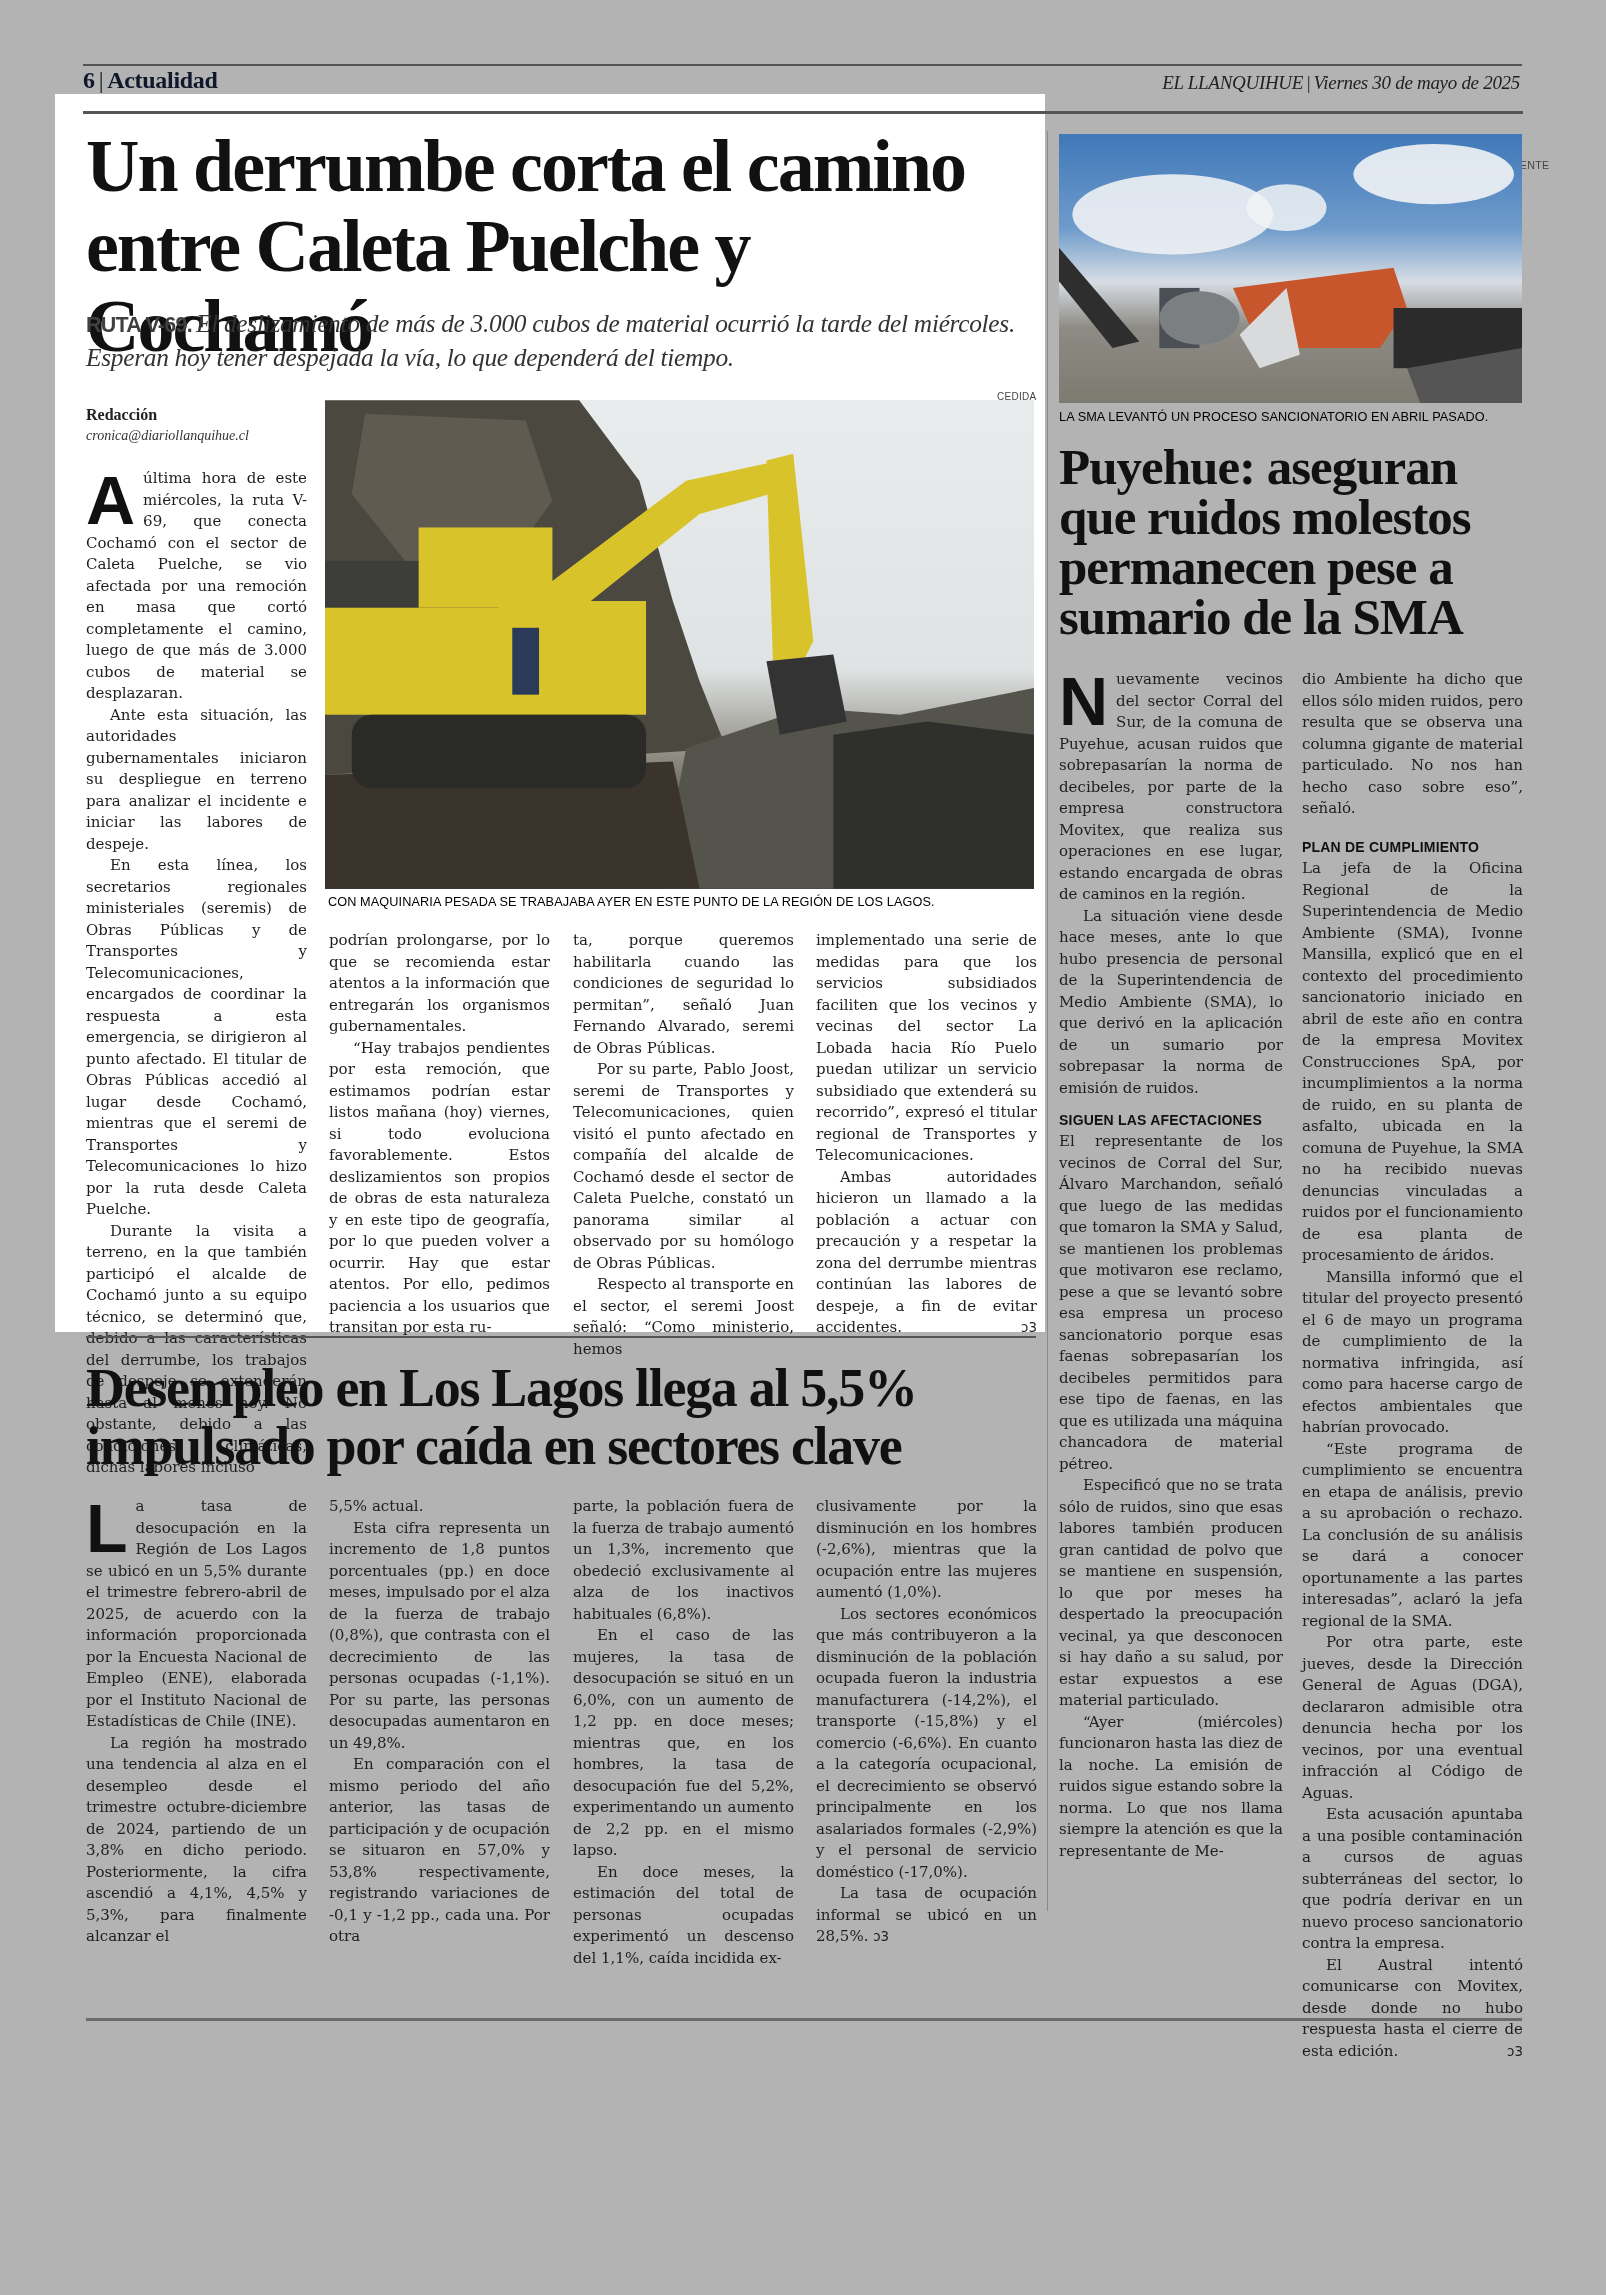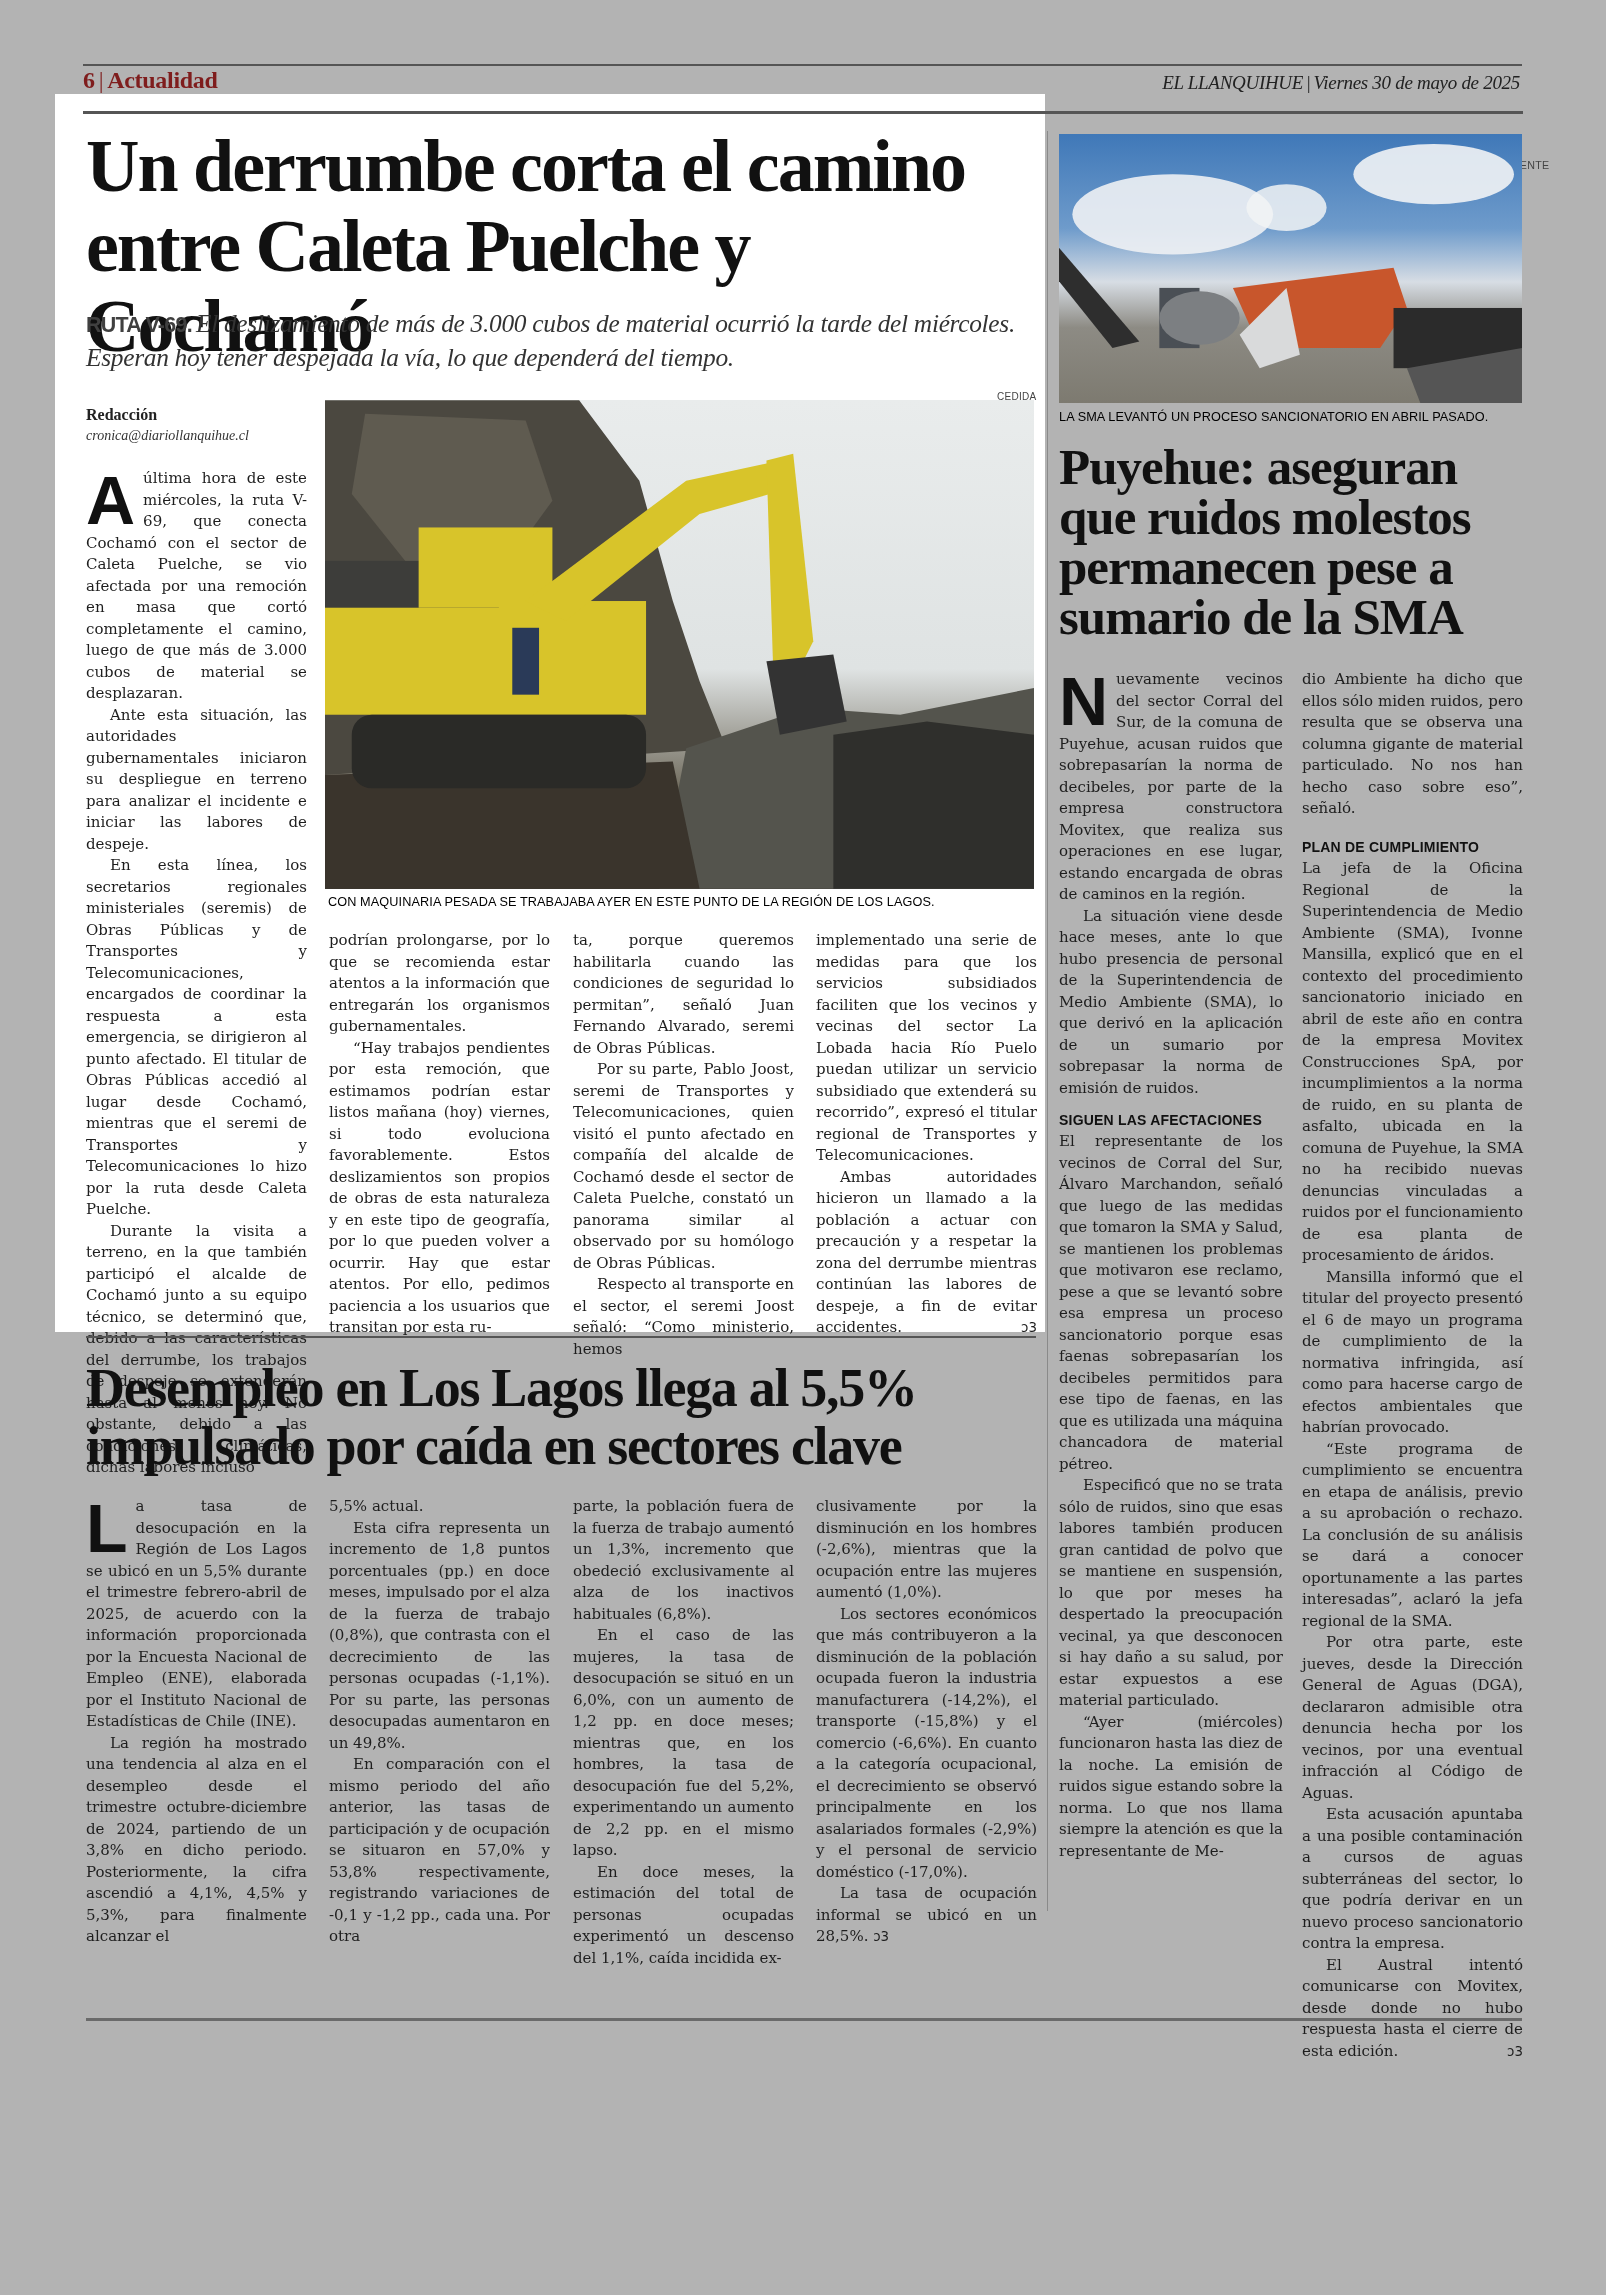--- a/index.html
+++ b/index.html
@@ -3,21 +3,21 @@
 <meta charset="utf-8">
 <style>
   html, body { margin:0; padding:0; }
   body {
     width:1606px; height:2295px; position:relative; overflow:hidden;
     background:#b3b3b3; color:#1a1a1a;
     font-family:"DejaVu Serif", serif;
   }
   .abs { position:absolute; }
   .rule { position:absolute; background:#555; height:2.7px; }
-  .folio { left:83px; top:64px; font-family:"Liberation Serif", serif; font-weight:bold; font-size:24px; color:#7f1d1d; letter-spacing:-0.3px; }
+  .folio { left:83px; top:64px; font-family:"Liberation Serif", serif; font-weight:bold; font-size:24px; color:#0f172a; letter-spacing:-0.3px; }
   .folio .sep { font-weight:normal; margin:0 4px; }
   .paper-date { right:86px; top:70px; font-family:"Liberation Serif", serif; font-size:19px; color:#222; letter-spacing:-0.3px; }
   .paper-date .sep { margin:0 2.7px; }
   .white-card { left:55px; top:94px; width:990px; height:1238px; background:#fff; }
   .hl { font-family:"Liberation Serif", serif; font-weight:bold; color:#111; letter-spacing:-2px; line-height:1.08; margin:0; }
   .hl-main { left:86px; top:127px; width:950px; font-size:74px; }
   .deck { left:86px; top:307px; width:950px; font-family:"Liberation Serif", serif; font-style:italic; font-size:25.4px; line-height:32px; color:#333; letter-spacing:-0.3px; }
   .deck .kicker { font-family:"Liberation Sans", sans-serif; font-style:normal; font-weight:bold; font-size:21.4px; color:#404040; letter-spacing:-0.7px; margin-right:4px; }
   .credit { font-family:"Liberation Sans", sans-serif; font-size:10px; color:#444; letter-spacing:0.3px; }
   .photo { position:absolute; overflow:hidden; }

